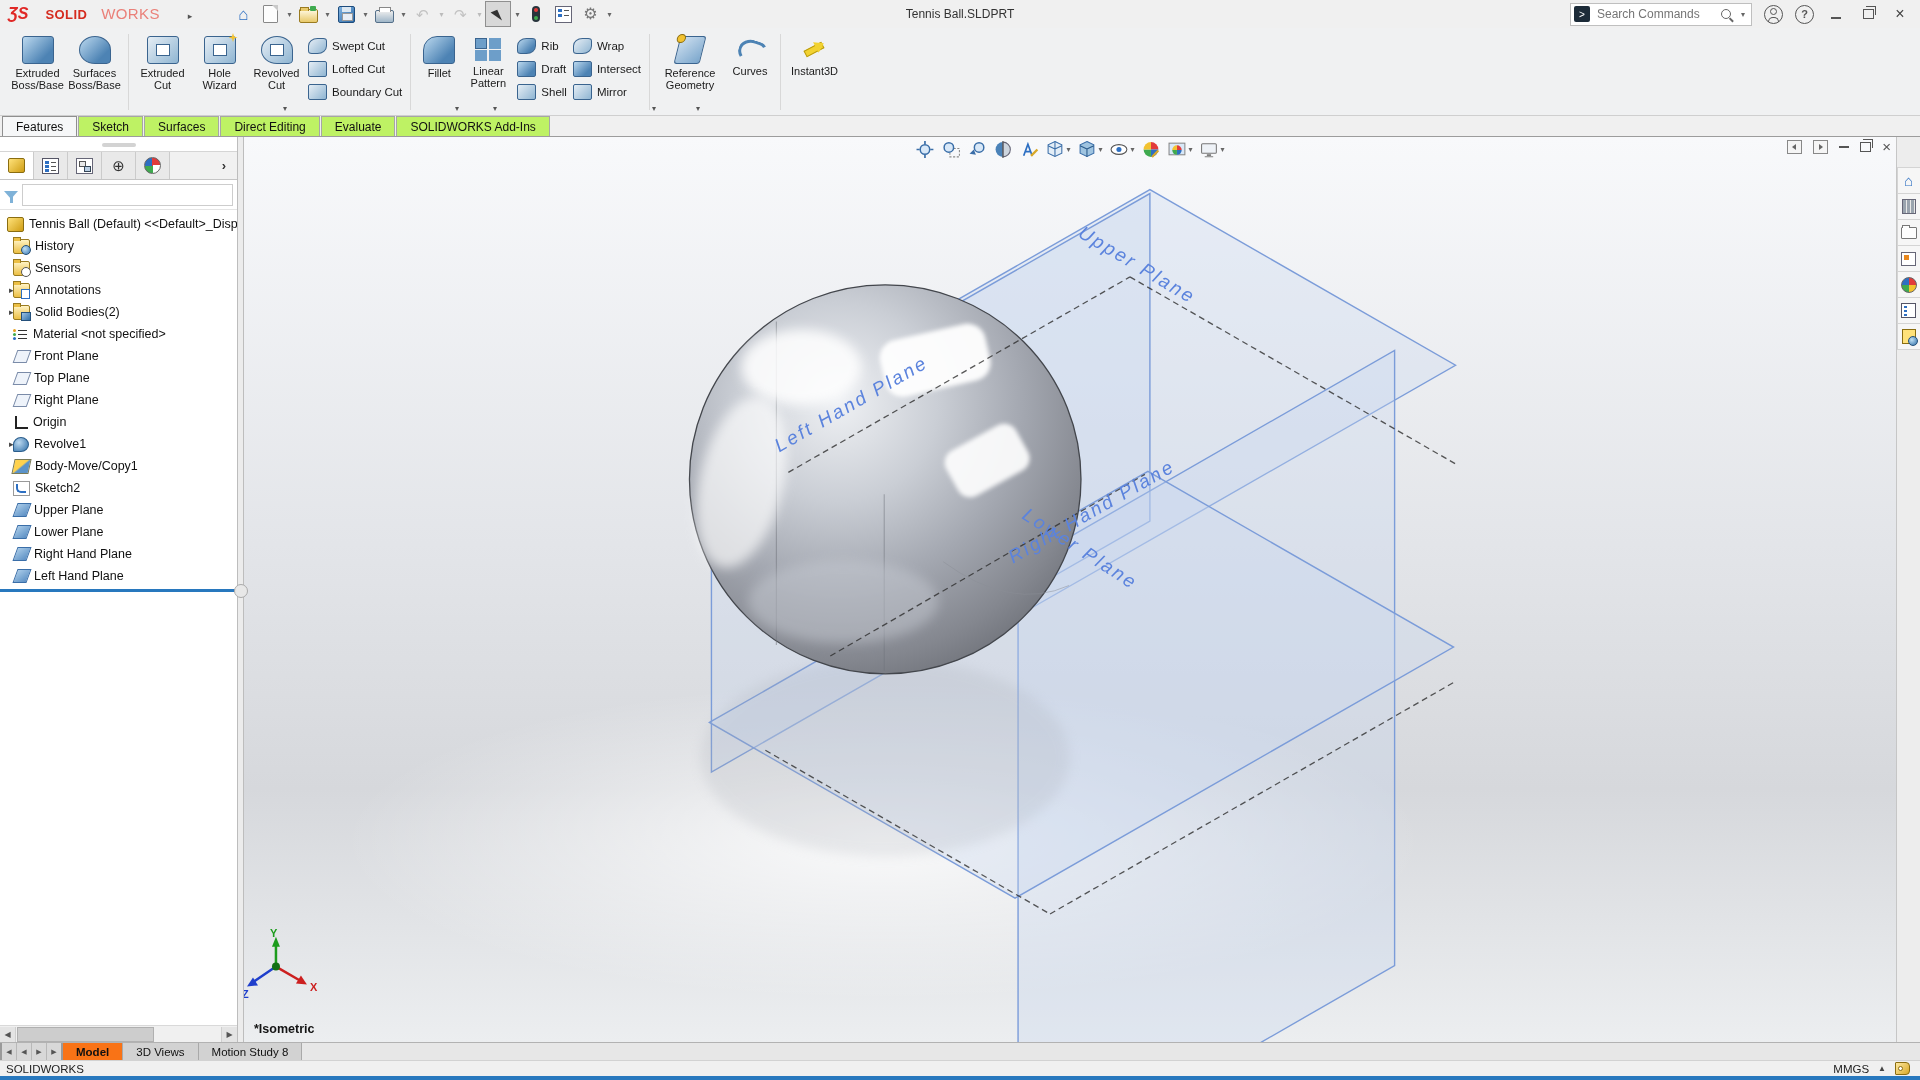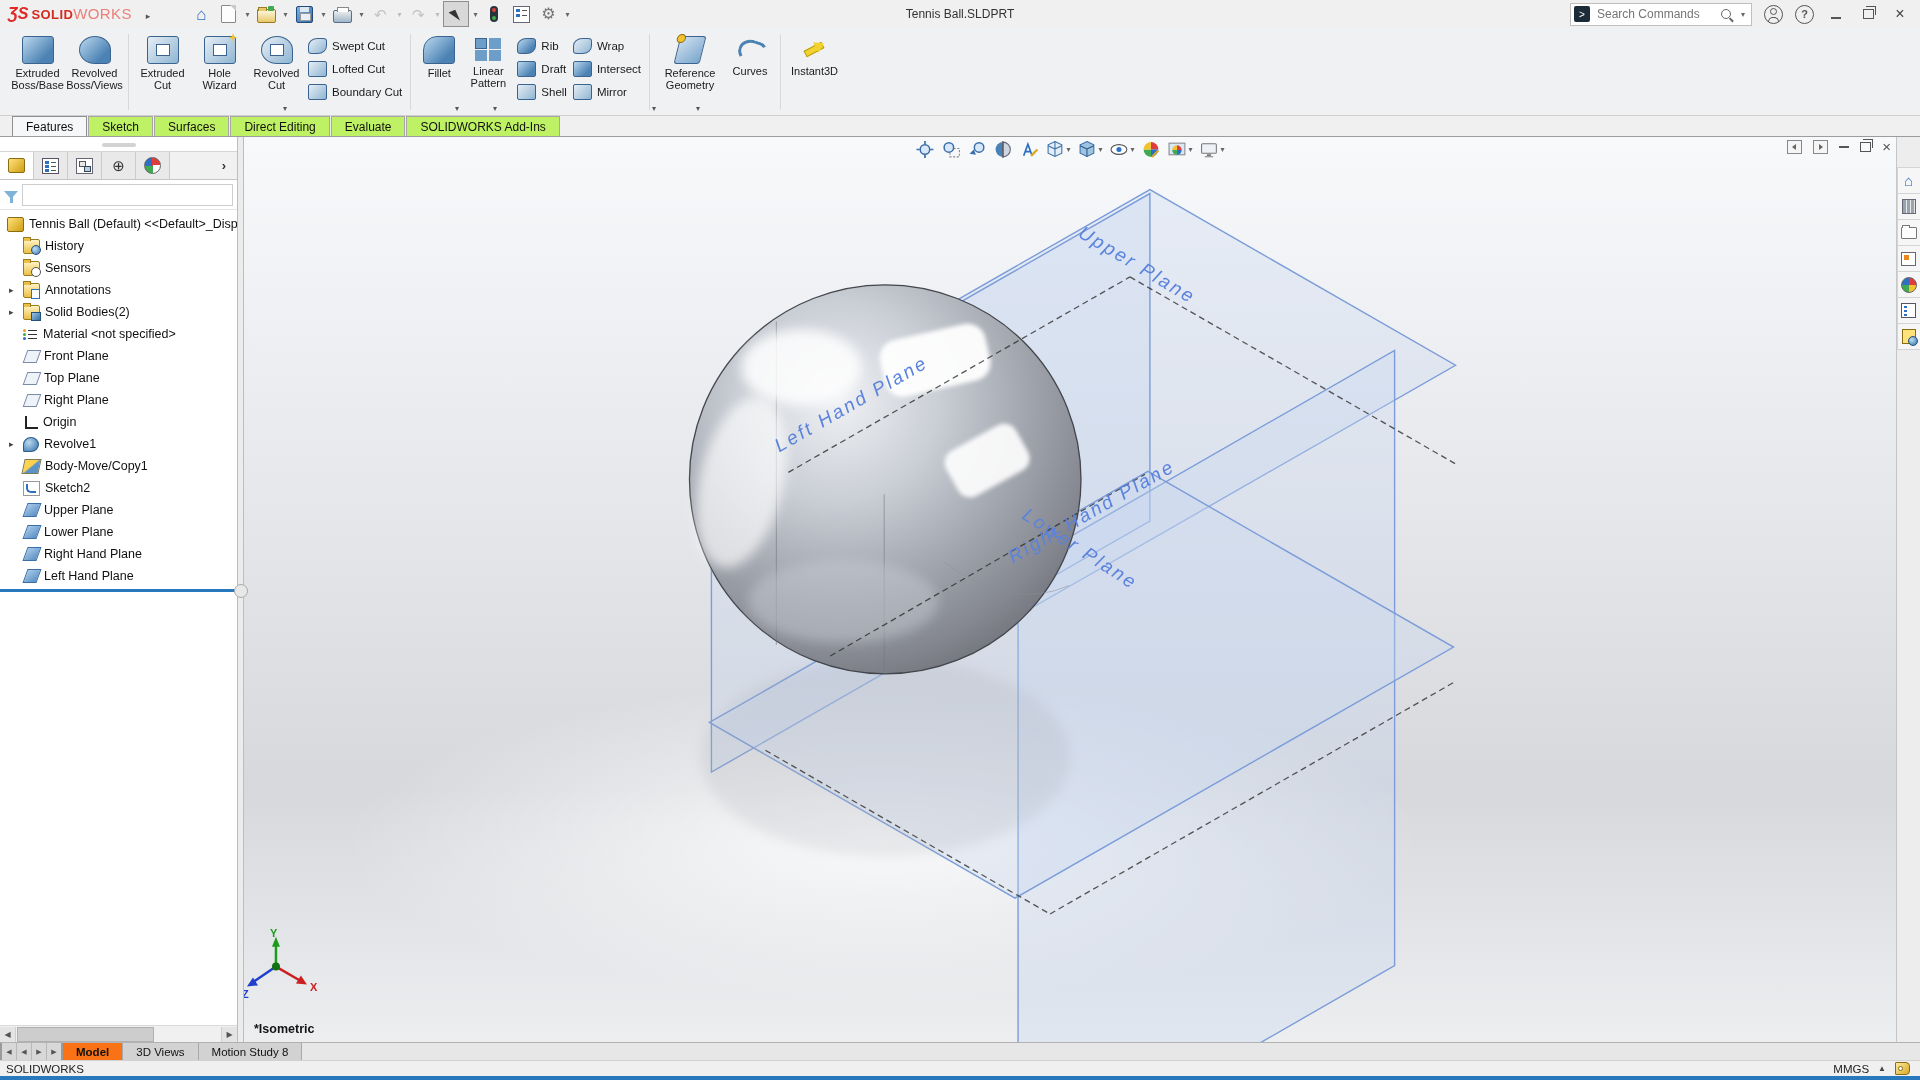--- a/index.html
+++ b/index.html
@@ -2,21 +2,21 @@
 <html><head>
 <meta charset="utf-8">
 <style>
   html,body{margin:0;padding:0;}
   body{width:1920px;height:1080px;overflow:hidden;background:#f0f0f0;
        font-family:"Liberation Sans","DejaVu Sans",sans-serif;-webkit-font-smoothing:antialiased;}
   .app{width:1920px;height:1080px;display:flex;flex-direction:column;}
 
   
   .titlebar{height:28px;background:#f0f0f0;display:flex;align-items:center;position:relative;flex:none;}
-  .logo{display:flex;align-items:baseline;margin-left:8px;gap:0;}
+  .logo{display:flex;align-items:baseline;margin-left:8px;gap:14px;}
   .logo .ds{color:#e02826;font-size:16px;font-weight:bold;font-style:italic;}
   .logo .solid{color:#d52b1e;font-size:13px;font-weight:bold;letter-spacing:.4px;margin-left:3px;}
   .logo .works{color:#ea8079;font-size:15px;letter-spacing:.4px;}
   .logo .fly{color:#555;font-size:9px;margin-left:14px;}
   .qat{display:flex;align-items:center;margin-left:38px;gap:1px;}
   .qbtn{height:24px;min-width:24px;display:flex;align-items:center;justify-content:center;border:1px solid transparent;}
   .qbtn.pressed{background:#d8d8d8;border:1px solid #8f8f8f;}
   .dd{font-size:8px;color:#666;width:10px;text-align:center;}
   .dd.dis{color:#bbb;}
   .ghome{color:#2d6fc2;font-size:17px;line-height:1;}
@@ -77,21 +77,21 @@
   .ri-i3d::before{content:"";position:absolute;left:4px;top:10px;width:18px;height:5px;background:#f2d230;transform:rotate(-28deg);border:1px solid #b89a10;}
   .ri-i3d::after{content:"";position:absolute;right:0px;top:2px;border:6px solid transparent;border-left:9px solid #f2d230;transform:rotate(-28deg);}
   .rstack{display:flex;flex-direction:column;gap:7px;padding-top:7px;margin:0 3px;}
   .rsmall{display:flex;align-items:center;gap:5px;font-size:11.5px;color:#1a1a1a;white-space:nowrap;}
   .si{width:17px;height:14px;background:linear-gradient(135deg,#bcd9ef,#4d83b4 75%);border:1px solid #3a648f;border-radius:2px;flex:none;}
   .si.curve{border-radius:50% 20% 50% 20%;}
   .si.cut{background:linear-gradient(135deg,#e6eef5,#8fb5d2);}
   .rdrop{position:absolute;bottom:2px;font-size:8px;color:#555;}
 
   
-  .cmdstrip{height:20px;background:#f0f0f0;border-bottom:1px solid #9c9c9c;display:flex;align-items:flex-end;padding-left:12px;flex:none;}
+  .cmdstrip{height:20px;background:#f0f0f0;border-bottom:1px solid #9c9c9c;display:flex;align-items:flex-end;padding-left:2px;flex:none;}
   .ctab{height:19px;padding:0 13px;display:flex;align-items:center;font-size:12px;color:#111;background:#bef264;border:1px solid #a6a6a6;border-bottom:none;margin-right:1px;}
   .ctab.active{background:#f6f7f8;border-color:#8f8f8f;}
 
   
   .main{flex:1;display:flex;min-height:0;}
   .fpanel{width:237px;background:#fff;border-right:1px solid #bdbdbd;display:flex;flex-direction:column;position:relative;flex:none;}
   .grip{width:34px;height:4px;border-radius:2px;background:#d3d3d3;margin:6px auto 4px auto;flex:none;}
   .ptabs{height:27px;display:flex;background:#f1f1f1;border-top:1px solid #d5d5d5;border-bottom:1px solid #c5c5c5;flex:none;align-items:stretch;}
   .ptab{width:33px;display:flex;align-items:center;justify-content:center;border-right:1px solid #cbcbcb;background:#e9e9e9;}
   .ptab.active{background:#fff;}
@@ -103,21 +103,21 @@
   .pt-cfg::before{content:"";position:absolute;left:2px;top:2px;width:5px;height:4px;background:#e8e8e8;border:1px solid #555;}
   .pt-cfg::after{content:"";position:absolute;right:1px;bottom:1px;width:5px;height:4px;background:#b8cde2;border:1px solid #345;}
   .pt-target{color:#333;font-size:15px;line-height:1;}
   .pt-ball{width:15px;height:15px;border-radius:50%;border:1px solid #666;background:conic-gradient(#e23b3b 0 25%,#fff 25% 50%,#3faa4f 50% 75%,#2d6fc2 75% 100%);}
   .pt-more{color:#333;font-size:13px;font-weight:bold;}
   .filterrow{height:25px;display:flex;align-items:center;gap:4px;padding:2px 4px;border-bottom:1px solid #e4e4e4;flex:none;}
   .funnel{width:0;height:0;border-left:7px solid transparent;border-right:7px solid transparent;border-top:8px solid #7fb2d8;position:relative;flex:none;}
   .funnel::after{content:"";position:absolute;left:-1.5px;top:-8px;width:3px;height:12px;background:#7fb2d8;}
   .filterrow input{flex:1;height:18px;border:1px solid #cdcdcd;font-size:11px;outline:none;font-family:inherit;}
   .tree{flex:1;overflow:hidden;font-size:12.5px;color:#111;padding-top:3px;position:relative;}
-  .trow{height:22px;display:flex;align-items:center;padding-left:23px;position:relative;white-space:nowrap;overflow:hidden;}
+  .trow{height:22px;display:flex;align-items:center;padding-left:13px;position:relative;white-space:nowrap;overflow:hidden;}
   .trow.root{padding-left:7px;}
   .arr{position:absolute;left:9px;top:50%;transform:translateY(-50%);font-size:9px;color:#444;}
   .ti{width:15px;height:13px;margin-right:5px;flex:none;position:relative;}
   .ti-part{background:linear-gradient(135deg,#ffe27a,#cf9d14);border:1px solid #8a6d10;border-radius:2px;}
   .ti-folder{background:linear-gradient(#fff3c4,#ecbf44);border:1px solid #9a7b20;border-radius:1px 2px 2px 2px;}
   .ti-folder::before{content:"";position:absolute;left:-1px;top:-3px;width:6px;height:3px;background:#ecbf44;border:1px solid #9a7b20;border-bottom:none;}
   .ti-history::after{content:"";position:absolute;right:-2px;bottom:-2px;width:8px;height:8px;border-radius:50%;background:radial-gradient(circle at 35% 35%,#bfe0f5,#3a78b5);border:1px solid #24507a;}
   .ti-sensors::after{content:"";position:absolute;right:-2px;bottom:-2px;width:8px;height:8px;border-radius:50%;background:#fff;border:1px solid #555;}
   .ti-annot::after{content:"";position:absolute;right:-1px;bottom:-2px;width:7px;height:8px;background:#fff;border:1px solid #2d6fc2;}
   .ti-solid::after{content:"";position:absolute;right:-2px;bottom:-2px;width:8px;height:7px;background:linear-gradient(135deg,#9cc3e5,#2f6fa8);border:1px solid #24507a;}
@@ -254,21 +254,21 @@
   </div>
 
   <div class="ribbon">
     <div class="rgroup">
       <div class="rlarge">
         <span class="ri"></span>
         <span>Extruded Boss/Base</span>
       </div>
       <div class="rlarge">
         <span class="ri ri-revolve"></span>
-        <span>Revolved Boss/Views</span>
+        <span>Surfaces Boss/Base</span>
       </div>
     </div>
     <div class="rsep"></div>
     <div class="rgroup">
       <div class="rlarge">
         <span class="ri ri-cut"></span>
         <span>Extruded Cut</span>
       </div>
       <div class="rlarge">
         <span class="ri ri-cut ri-hole"></span>

